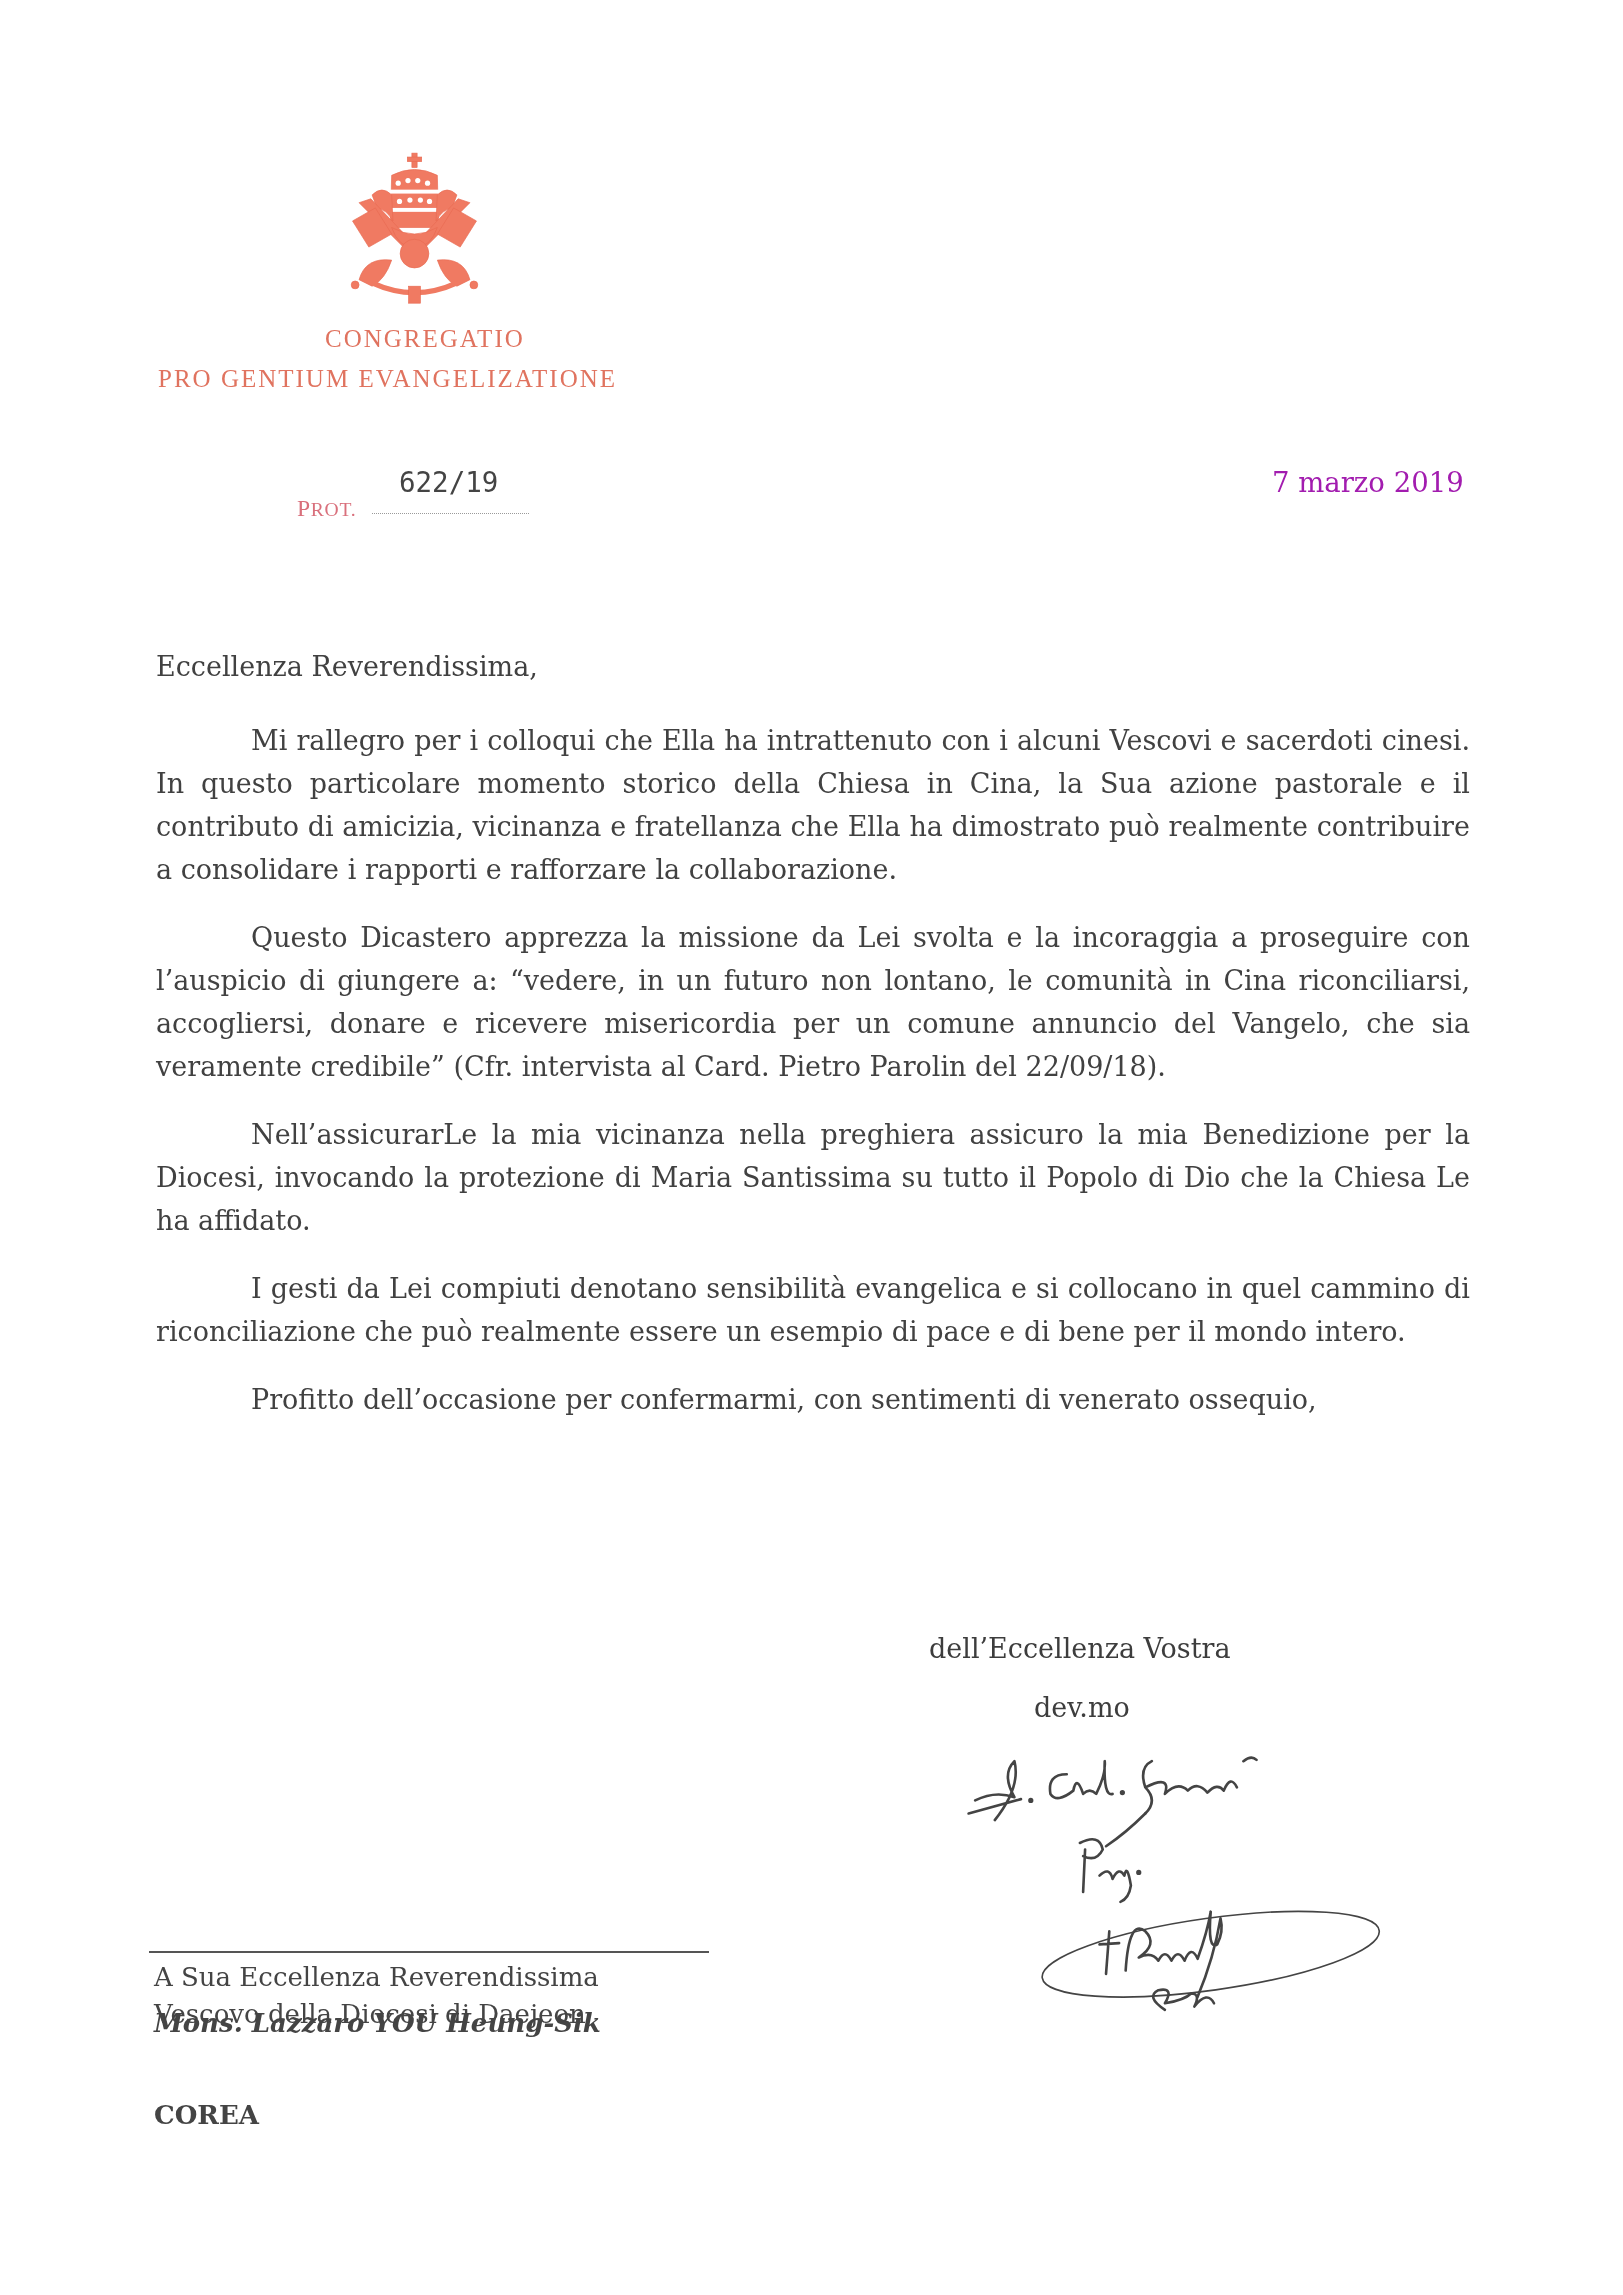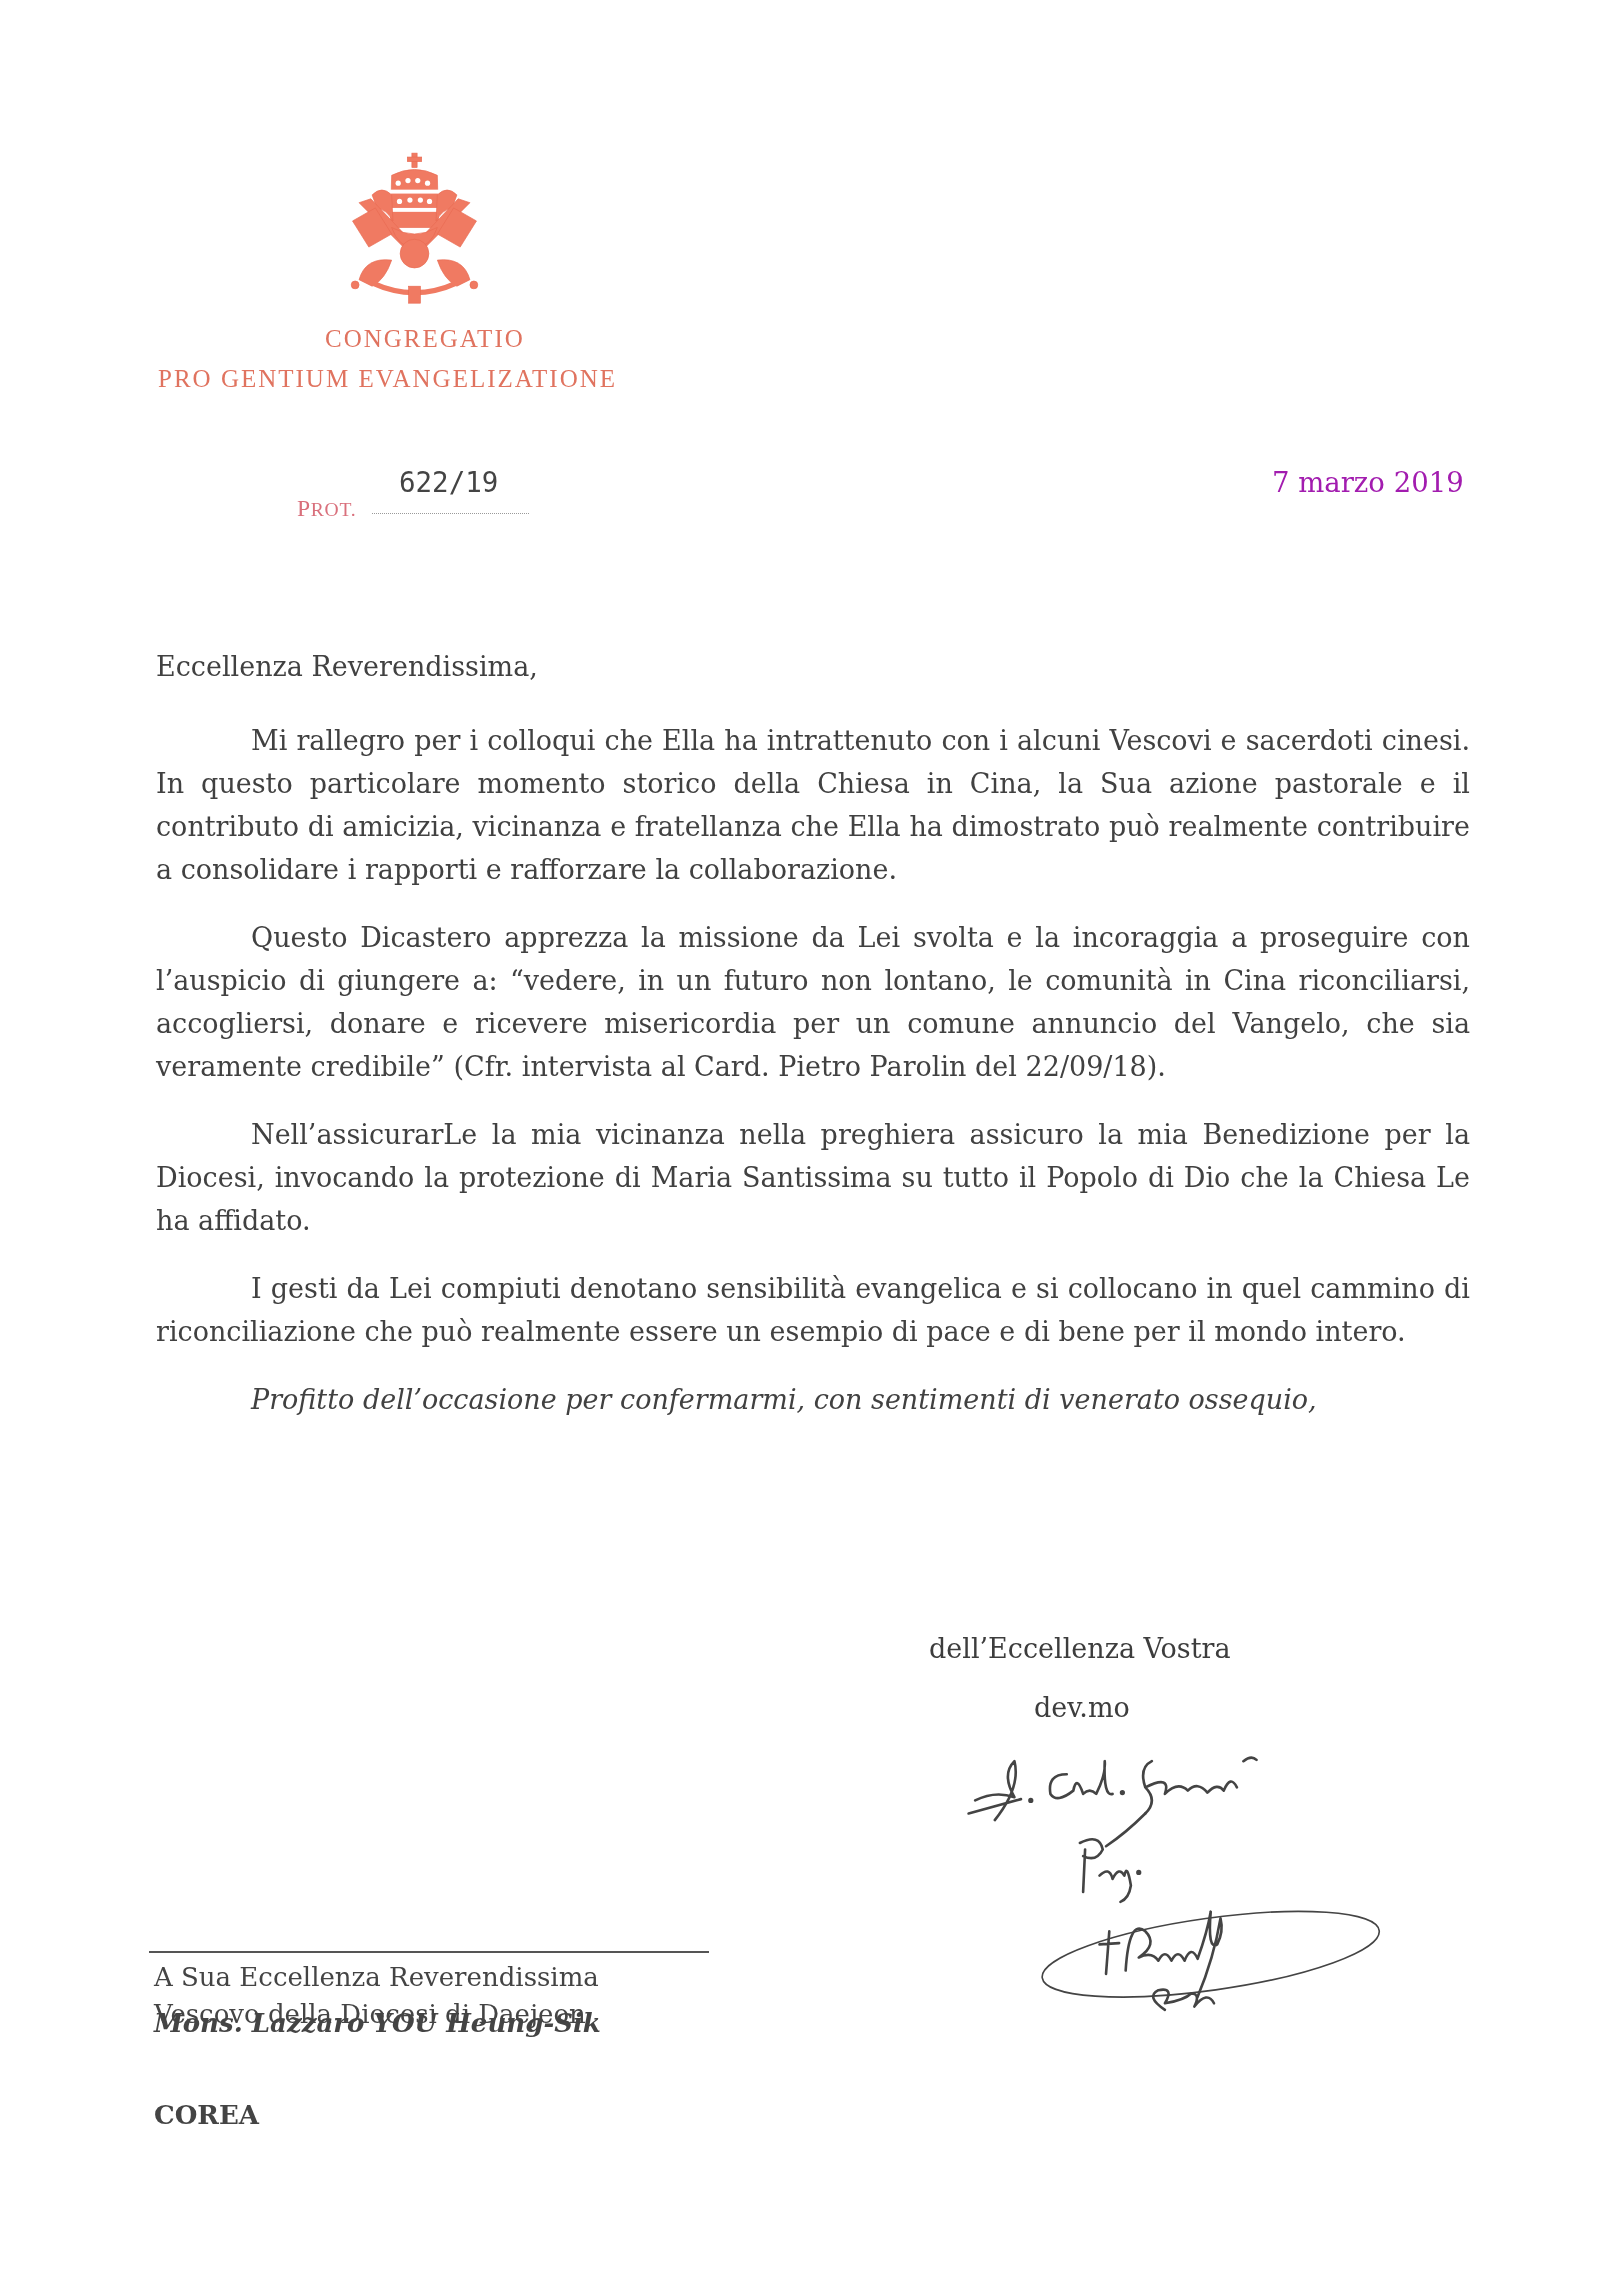--- a/index.html
+++ b/index.html
@@ -18,21 +18,21 @@
   #prot-label {
     left: 297px; top: 495px; font-family: "Liberation Serif", serif; color: #d9707c; font-size: 19.6px; letter-spacing: 0.7px;
   }
   #prot-label .big { font-size: 23.6px; }
   #prot-dots { left: 372px; top: 513px; width: 157px; border-bottom: 1.3px dotted #9a9a9a; height: 0; }
   #prot-num { left: 399px; top: 466px; font-family: "DejaVu Sans Mono", monospace; font-size: 27.5px; color: #444; }
   #date { left: 1272px; top: 466px; font-family: "DejaVu Serif", serif; font-size: 27.5px; color: #a21caf; white-space: nowrap; }
   #letter { left: 156px; top: 645px; width: 1314px; font-size: 27px; line-height: 43px; color: #414141; }
   #letter p { margin: 0 0 25px 0; text-align: justify; text-indent: 95px; }
   #letter p.salutation { text-indent: 0; margin-bottom: 31px; }
-  #letter p.last { margin-bottom: 0; font-style: italic; }
+  #letter p.last { margin-bottom: 0; }
   #closing1 { left: 929px; top: 1633px; font-size: 27px; white-space: nowrap; }
   #closing2 { left: 1034px; top: 1692px; font-size: 27px; white-space: nowrap; }
   #sig { left: 949px; top: 1735px; width: 458px; height: 301px; }
   #rule { left: 149px; top: 1951px; width: 560px; border-top: 2.6px solid #555; height: 0; }
   .addr { left: 154px; font-size: 26px; white-space: nowrap; color: #444; }
   #addr1 { top: 1962px; }
   #addr2 { top: 2008px; font-weight: bold; font-style: italic; }
   #addr3 { top: 1999px; }
   #addr4 { top: 2100px; font-weight: bold; }
 </style>

